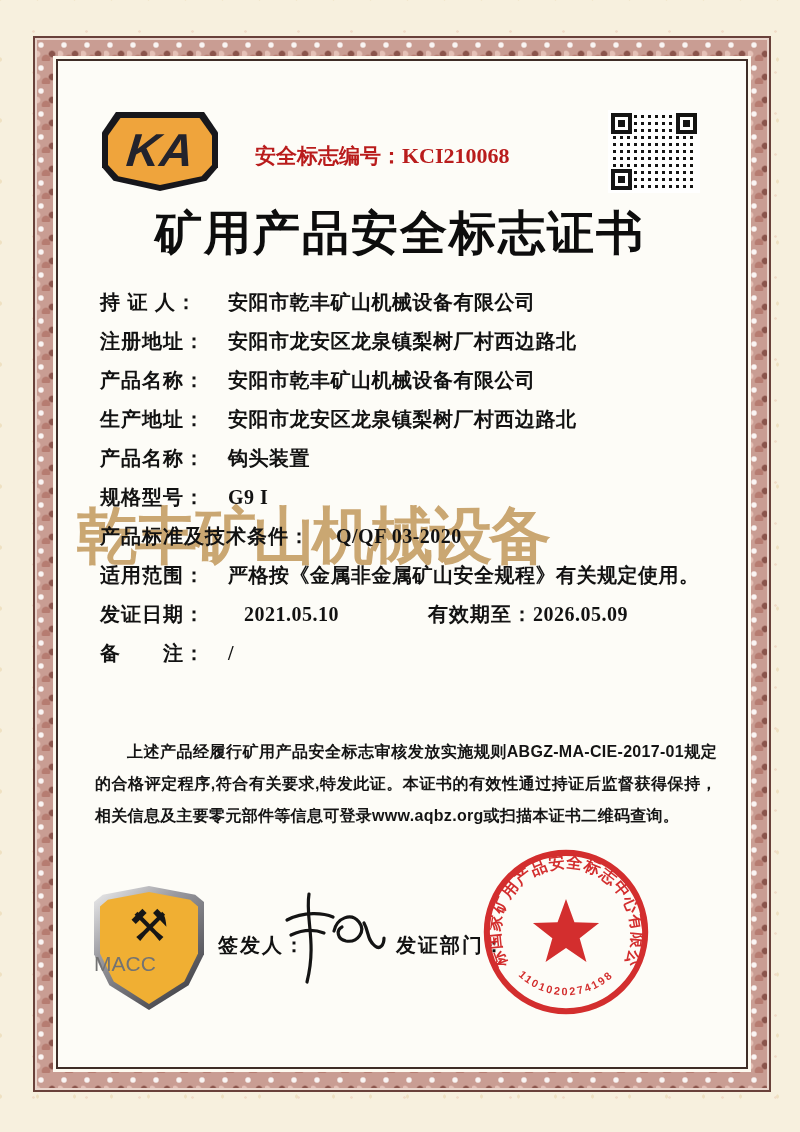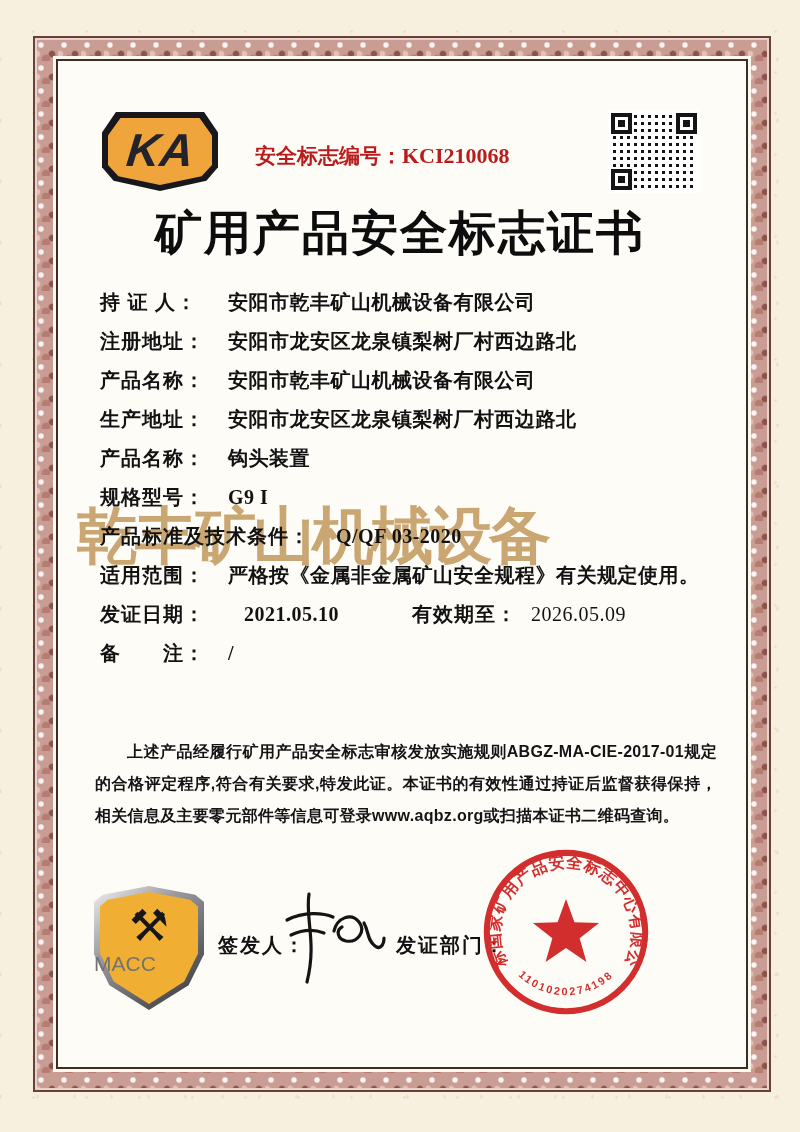--- a/index.html
+++ b/index.html
@@ -47,22 +47,22 @@
   
   .title{position:absolute;left:0;right:0;top:202px;z-index:2;text-align:center;
     font-size:47px;font-weight:900;letter-spacing:2px;color:#0d0d0d;
     font-family:"Liberation Serif",serif;}
   
   .fields{position:absolute;left:100px;top:290px;width:618px;z-index:2;color:#121212;}
   .row{display:flex;margin-bottom:15px;line-height:24px;font-size:20px;align-items:baseline;}
   .row .lbl{font-weight:bold;white-space:pre;width:128px;flex:none;letter-spacing:1px;}
   .row .val{font-family:"Liberation Serif",serif;font-weight:bold;letter-spacing:.5px;}
   .row.wide .lbl{width:auto;margin-right:26px;}
-  .row .lbl2{font-weight:bold;white-space:pre;margin-left:0;letter-spacing:1px;}
-  .row .val2{font-family:"Liberation Serif",serif;font-weight:normal;margin-left:14px;letter-spacing:.5px;}
+  .row .lbl2{font-weight:bold;white-space:pre;margin-left:16px;letter-spacing:1px;}
+  .row .val2{font-family:"Liberation Serif",serif;font-weight:bold;letter-spacing:.5px;}
   .row .val.fixed{width:168px;flex:none;margin-left:16px;}
   
   .notice{position:absolute;left:95px;top:736px;width:622px;z-index:2;
     font-size:16px;line-height:32px;font-weight:bold;color:#141414;
     text-indent:2em;text-align:justify;letter-spacing:.3px;}
   
   .macc{position:absolute;left:94px;top:886px;width:110px;height:124px;z-index:2;}
   .macc .rim{position:absolute;inset:0;background:linear-gradient(140deg,#f2f2f2 0%,#9a9aa0 35%,#2e2e33 100%);
     clip-path:polygon(50% 0,92% 7%,100% 13%,100% 55%,86% 80%,50% 100%,14% 80%,0 55%,0 13%,8% 7%);}
   .macc .field{position:absolute;inset:6px;background:#f0af33;

